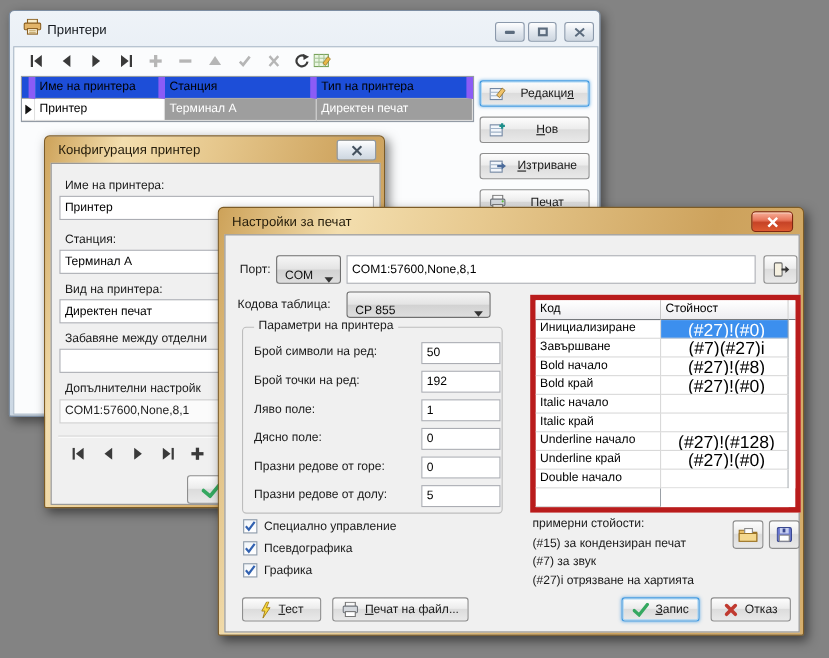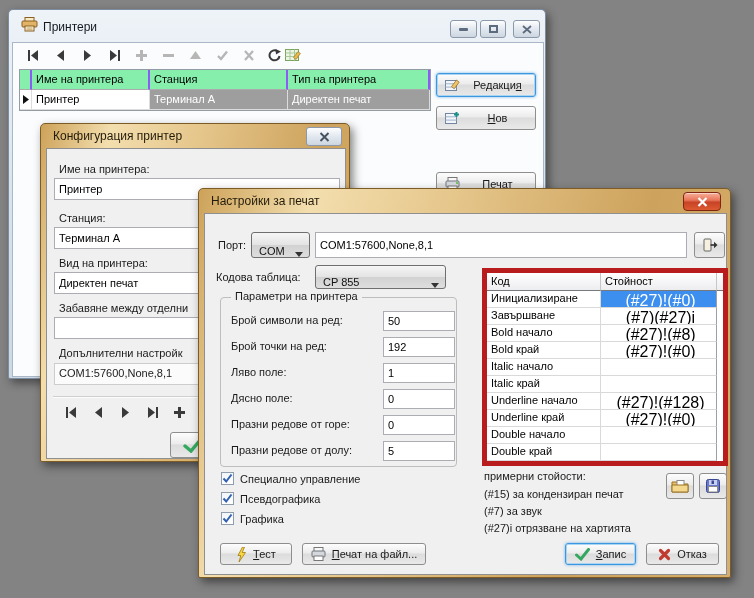--- a/index.html
+++ b/index.html
@@ -15,21 +15,21 @@
 .w1{left:8px;top:9px;width:538px;height:370px;background:linear-gradient(180deg,#eef3f8,#d7e1eb 55%,#ccd8e4);border:1px solid #7d8ea3;border-radius:5px 5px 2px 2px;box-shadow:3px 4px 10px rgba(0,0,0,.45);z-index:1;}
 .w1 .client{position:absolute;left:3px;top:32px;width:532px;height:335px;background:#fbfcfd;border:1px solid #a9b7c6;}
 .w1 .title{position:absolute;left:34px;top:10px;font-size:12px;color:#15191e;}
 .w1 .ticon{position:absolute;left:12px;top:7px;}
 .capbtn{position:absolute;top:10px;height:18px;border:1px solid #8b99ab;border-radius:3px;background:linear-gradient(180deg,#fefefe,#e2e8ef 50%,#cdd6e0);display:flex;align-items:center;justify-content:center;}
 .gmin{width:9px;height:3px;background:#5c6c7e;border-radius:1px;}
 .gmax{width:9px;height:8px;border:2px solid #5c6c7e;}
 .nv{position:absolute;top:38px;width:16px;height:14px;display:flex;align-items:center;justify-content:center;}
 .en{fill:#3a3a3a;} .dis{fill:#b6b6b6;}
 .pgrid{position:absolute;left:10px;top:59px;display:grid;grid-template-columns:12px 118px 138px 142px;grid-template-rows:20px 20px;background:#fff;border:1px solid #939ba5;}
-.pgh{background:#86efac;border-right:2px solid #8b5cf6;border-bottom:1px solid #ababab;font-size:11px;padding:3px 0 0 4px;white-space:nowrap;overflow:hidden;}
+.pgh{background:#1d4ed8;border-right:6px solid #8b5cf6;border-bottom:1px solid #ababab;font-size:11px;padding:3px 0 0 4px;white-space:nowrap;overflow:hidden;}
 .pgc{background:#fff;border-right:1px solid #dcdcdc;border-bottom:1px solid #dcdcdc;font-size:11px;padding:3px 0 0 4px;white-space:nowrap;overflow:hidden;}
 .gsel{background:#9e9e9e;color:#fff;}
 .mark{display:flex;align-items:center;justify-content:center;padding:0;}
 .sbtn{left:427px;width:100px;height:24px;justify-content:center;padding-left:8px;}
 .sbtn .cap{flex:1;text-align:center;margin-right:6px;}
 
 .wgold{background:linear-gradient(105deg,#cda259 0%,#f3deae 18%,#e7c98f 38%,#cda25c 72%,#d6af6e 100%);border:1px solid #7c5b26;border-radius:5px 5px 2px 2px;box-shadow:3px 4px 10px rgba(0,0,0,.5);}
 .w2{left:40px;top:123px;width:310px;height:339px;z-index:2;}
 .w3{left:198px;top:188px;width:533px;height:390px;z-index:3;}
 .gt{position:absolute;left:12px;top:5px;font-size:12px;color:#241c0b;}
@@ -170,20 +170,29 @@
     <span class="cap"><span>Редакци</span><span class="u">я</span><span></span></span>
   </div>
   <div class="btn sbtn" style="top:96px">
     <svg width="15" height="14">
         <rect x="0.5" y="2.5" width="11" height="10" fill="#f2f6fb" stroke="#7286a2"></rect>
         <path d="M0.5 5.8 H11.5 M0.5 9.1 H11.5" stroke="#9fb2c8"></path>
         <path d="M9 3.5 h5 M11.5 1 v5" stroke="#1d8f8a" stroke-width="2"></path>
       </svg>
     <span class="cap"><span></span><span class="u">Н</span><span>ов</span></span>
   </div>
+  <div class="btn sbtn" style="top:129px">
+    <svg width="15" height="14">
+        <rect x="0.5" y="2.5" width="11" height="10" fill="#f2f6fb" stroke="#7286a2"></rect>
+        <path d="M0.5 5.8 H11.5 M0.5 9.1 H11.5" stroke="#9fb2c8"></path>
+        <path d="M7 7 h4.5" stroke="#4a6a9a" stroke-width="2"></path>
+        <polygon points="11,4 15,7 11,10" fill="#4a6a9a"></polygon>
+      </svg>
+    <span class="cap"><span></span><span class="u">И</span><span>зтриване</span></span>
+  </div>
   <div class="btn sbtn" style="top:162px">
     <svg width="15" height="14" viewBox="0 0 15 14">
         <rect x="3" y="0.5" width="9" height="4" fill="#f8f8f8" stroke="#777"></rect>
         <rect x="1" y="4" width="13" height="6" rx="1" fill="#d5d9de" stroke="#70757c"></rect>
         <rect x="3" y="9" width="9" height="4.5" fill="#fff" stroke="#777"></rect>
         <circle cx="12" cy="6" r="1" fill="#5bbf3a"></circle>
       </svg>
     <span class="cap"><span>Пе</span><span class="u">ч</span><span>ат</span></span>
   </div>
 </div>
@@ -324,21 +333,20 @@
         <div class="cg"></div>
       <div class="cc">Underline начало</div>
         <div class="cv">(#27)!(#128)</div>
         <div class="cg"></div>
       <div class="cc">Underline край</div>
         <div class="cv">(#27)!(#0)</div>
         <div class="cg"></div>
       <div class="cc">Double начало</div>
         <div class="cv"></div>
         <div class="cg"></div>
-      <div class="cc">Double край</div>
         <div class="cv"></div>
         <div class="cg"></div>
     </div>
 
     <div class="cbrow" style="top:257px">
       <span class="cb">
           <svg width="11" height="11">
             <path d="M1.5 5.5 L4.2 8.5 L9.5 1.5" fill="none" stroke="#3161b0" stroke-width="2"></path>
           </svg>
         </span>

